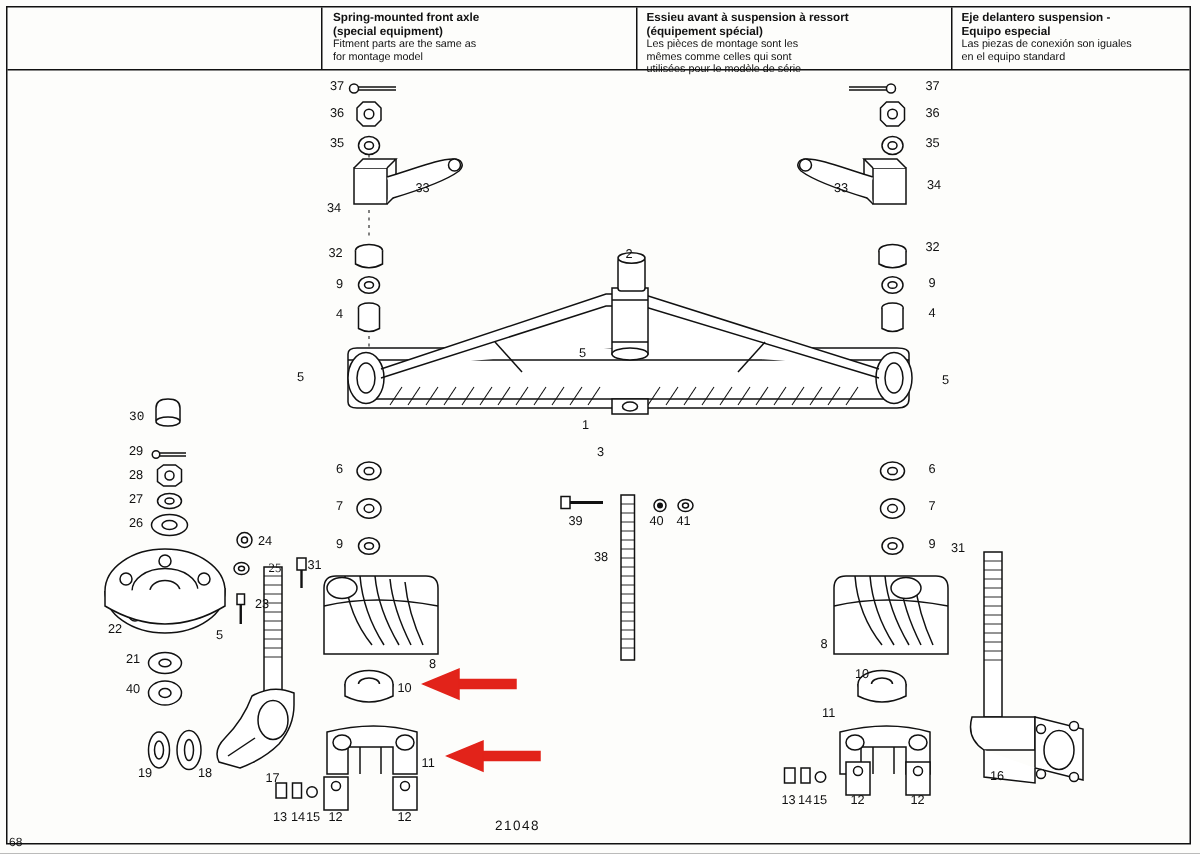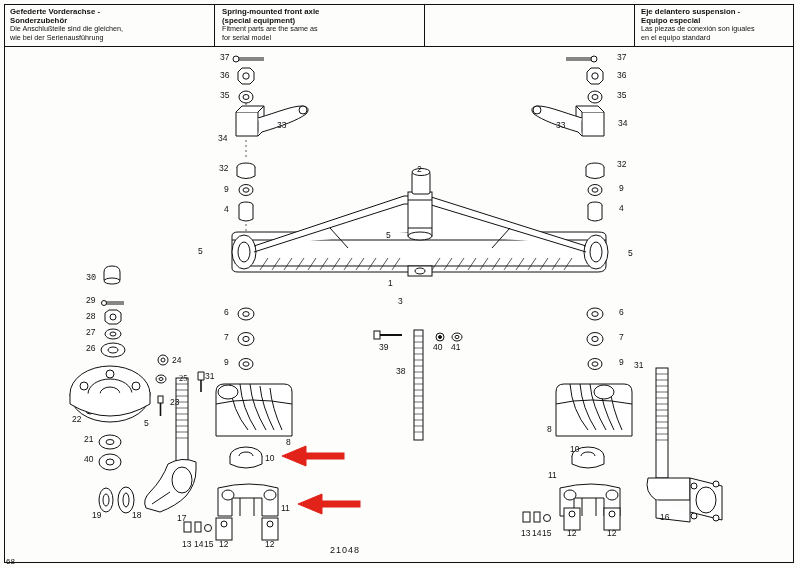--- a/index.html
+++ b/index.html
@@ -27,34 +27,35 @@
 
 <div id="page">
 
   <div class="frame"></div>
 
   <div class="hline" style="left:5px;top:46px;width:788px;"></div>
   <div class="vline" style="left:214px;top:5px;height:41px;"></div>
   <div class="vline" style="left:424px;top:5px;height:41px;"></div>
   <div class="vline" style="left:634px;top:5px;height:41px;"></div>
 
-  <div class="hdr" style="left:10px;top:7px;width:198px;">
-    <span class="t">Gefederte Vorderachse -</span>
-    <span class="t">Sonderzubehör</span>
-    <span class="b">Die Anschlußteile sind die gleichen,</span>
-    <span class="b">wie bei der Serienausführung</span>
-  </div>
 
   <div class="hdr" style="left:222px;top:7px;width:196px;">
     <span class="t">Spring-mounted  front  axle</span>
     <span class="t">(special equipment)</span>
     <span class="b">Fitment parts are the same as</span>
-    <span class="b">for serial model</span>
+    <span class="b">for montage model</span>
   </div>
 
+  <div class="hdr" style="left:431px;top:7px;width:198px;">
+    <span class="t">Essieu avant à suspension à ressort</span>
+    <span class="t">(équipement spécial)</span>
+    <span class="b">Les pièces de montage sont les</span>
+    <span class="b">mêmes comme celles qui sont</span>
+    <span class="b">utilisées pour le modèle de série</span>
+  </div>
 
   <div class="hdr" style="left:641px;top:7px;width:150px;">
     <span class="t">Eje  delantero  suspension  -</span>
     <span class="t">Equipo especial</span>
     <span class="b">Las piezas de conexión son iguales</span>
     <span class="b">en el equipo standard</span>
   </div>
 
   <svg class="draw" viewBox="0 0 800 569">
     <g stroke="#111" fill="none" stroke-width="1">

